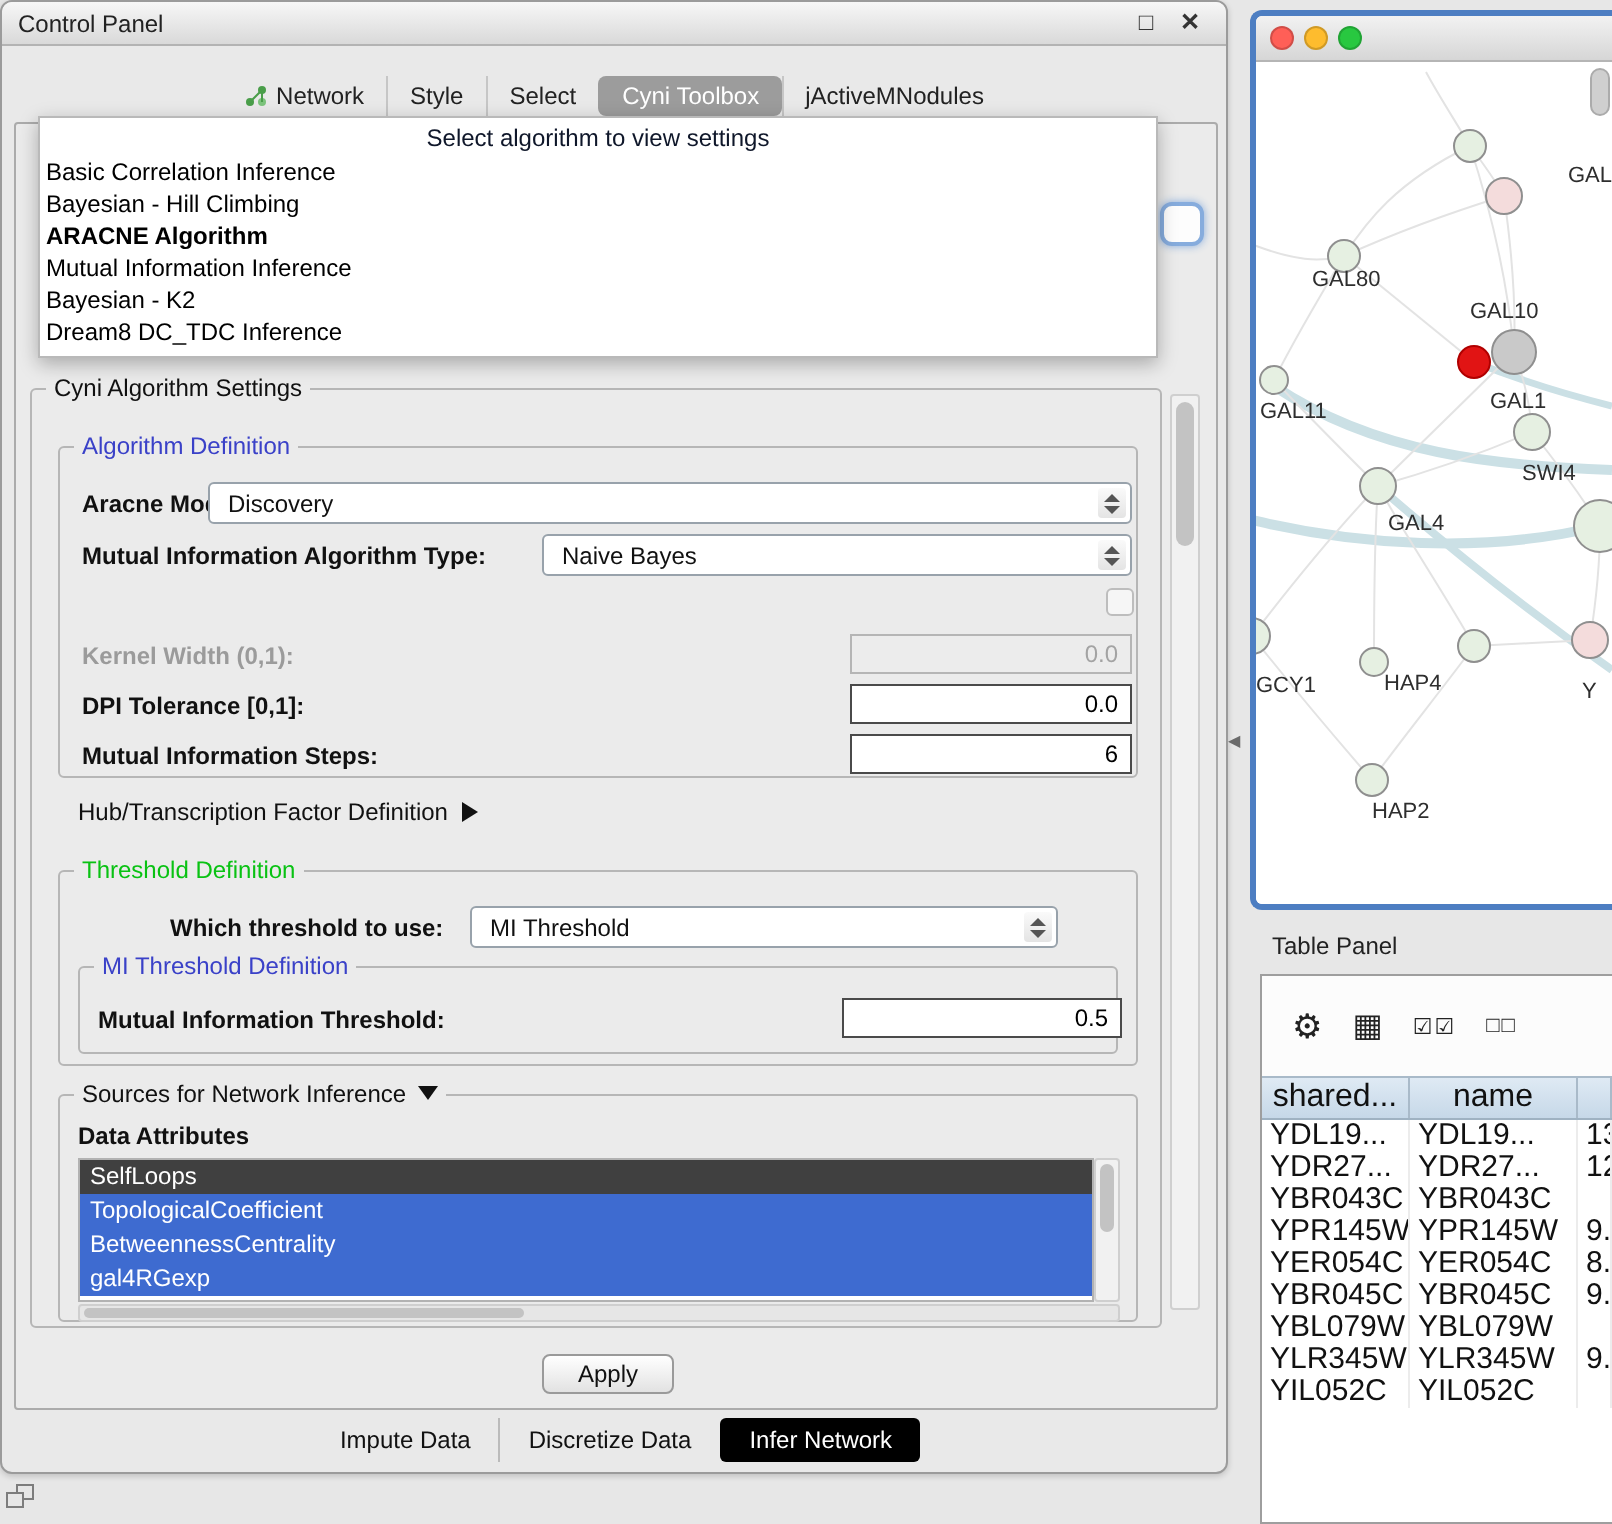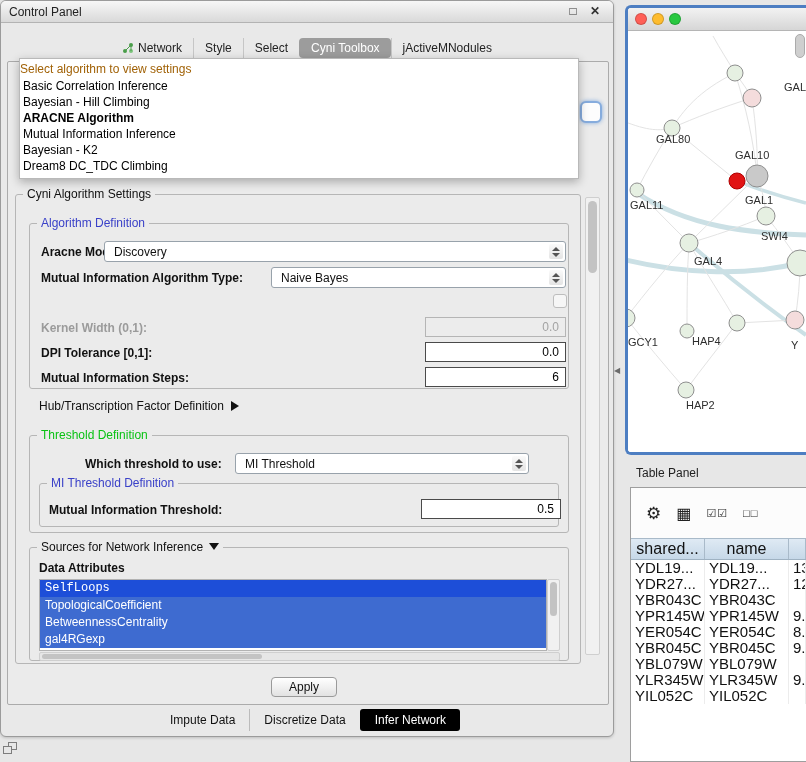--- a/index.html
+++ b/index.html
@@ -54,21 +54,21 @@
     box-shadow:0 0 4px #86acdd; z-index:5;
   }
 
   
   .popup {
     left:18px; top:57px; width:560px;
     background:#fff; border:1px solid #b9b9b9;
     box-shadow:0 3px 9px rgba(0,0,0,.28);
     z-index:20; padding:2px 0 4px 0;
   }
-  .popup .ph { text-align:left; color:#a16207; height:17px; line-height:17px; }
+  .popup .ph { text-align:center; color:#0f172a; height:17px; line-height:17px; }
   .popup .it { padding-left:3px; height:16px; line-height:16px; color:#000; }
   .popup .it.sel { font-weight:bold; }
 
   
   .fs { position:absolute; border:1px solid #b6b6b6; border-radius:3px; }
   .fs-legend { position:absolute; background:#ebebeb; padding:0 4px; line-height:13px; white-space:nowrap; }
 
   .lbl { position:absolute; font-weight:bold; white-space:nowrap; }
   .lbl.dis { color:#9b9b9b; }
   .plain { position:absolute; white-space:nowrap; }
@@ -192,21 +192,21 @@
 
   <div class="abs helpbtn"></div>
 
   <div class="abs popup">
     <div class="ph">Select algorithm to view settings</div>
     <div class="it">Basic Correlation Inference</div>
     <div class="it">Bayesian - Hill Climbing</div>
     <div class="it sel">ARACNE Algorithm</div>
     <div class="it">Mutual Information Inference</div>
     <div class="it">Bayesian - K2</div>
-    <div class="it">Dream8 DC_TDC Climbing</div>
+    <div class="it">Dream8 DC_TDC Inference</div>
   </div>
 
   <div class="fs" style="left:14px; top:193px; width:566px; height:470px;"></div>
   <span class="fs-legend" style="left:22px; top:187px;">Cyni Algorithm Settings</span>
 
   <div class="sb-track-v" style="left:584px; top:196px; width:15px; height:458px;">
     <div class="sb-thumb" style="left:2px; top:3px; width:9px; height:72px;"></div>
   </div>
 
   <div class="fs" style="left:28px; top:222px; width:540px; height:166px;"></div>
@@ -260,21 +260,21 @@
 
   <span class="lbl" style="left:48px; top:502px;">Mutual Information Threshold:</span>
   <input class="tinput" style="left: 420px; top: 498px; width: 140px;" value="0.5">
 
   <div class="fs" style="left:28px; top:546px; width:540px; height:114px;"></div>
   <span class="fs-legend" style="left:36px; top:540px;"><span>Sources for Network Inference</span><i class="tri-d"></i></span>
 
   <span class="lbl" style="left:38px; top:560px;">Data Attributes</span>
 
   <div class="listbox" style="left:38px; top:578px; width:508px; height:72px;">
-    <div class="li" style="background: #1d4ed8; font-family: Liberation Mono, monospace;">SelfLoops</div>
+    <div class="li" style="background: #404040;">SelfLoops</div>
     <div class="li" style="background: rgb(62, 107, 208);">TopologicalCoefficient</div>
     <div class="li" style="background: rgb(62, 107, 208);">BetweennessCentrality</div>
     <div class="li" style="background: rgb(62, 107, 208);">gal4RGexp</div>
   </div>
   <div class="sb-track-v" style="left:546px; top:578px; width:13px; height:72px;">
     <div class="sb-thumb" style="left:2px; top:2px; width:7px; height:34px;"></div>
   </div>
   <div class="sb-track-h" style="left:38px; top:651px; width:521px; height:9px;">
     <div class="sb-thumb" style="left:2px; top:1px; width:220px; height:5px;"></div>
   </div>

